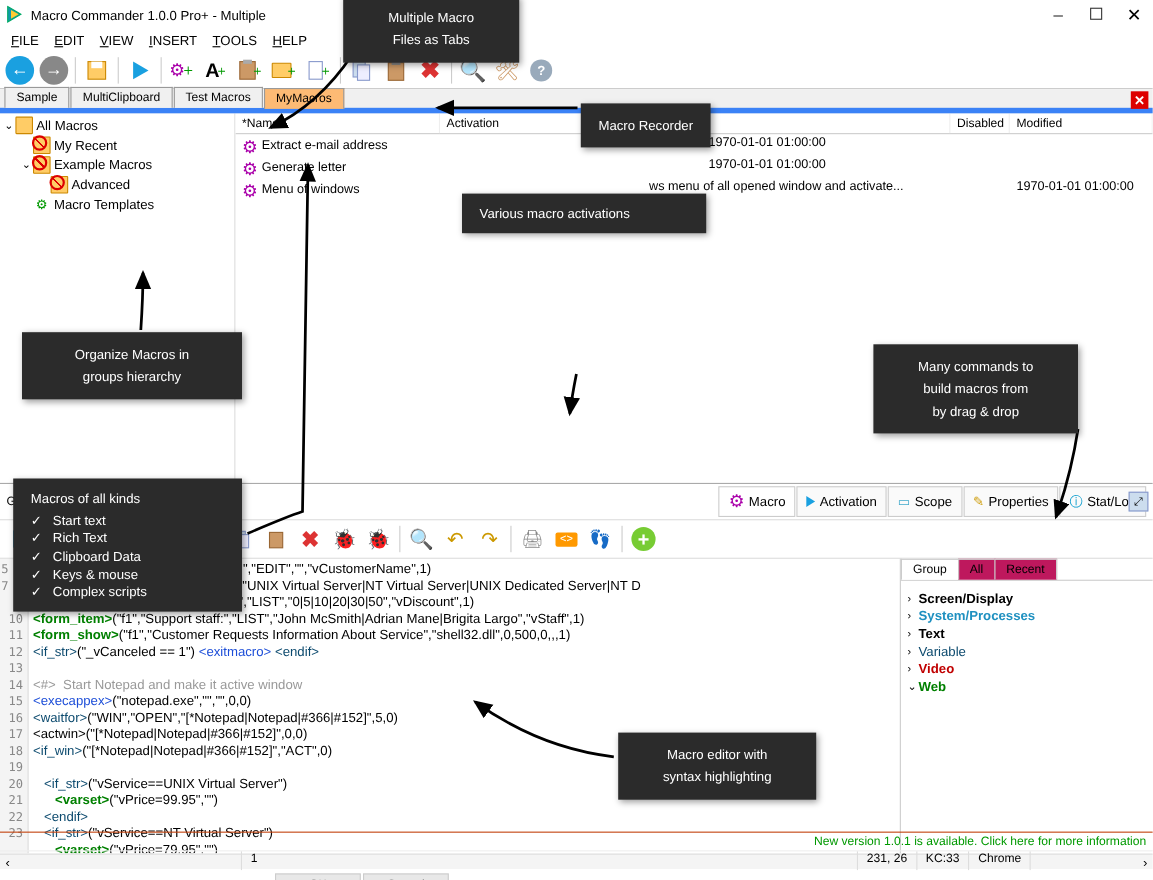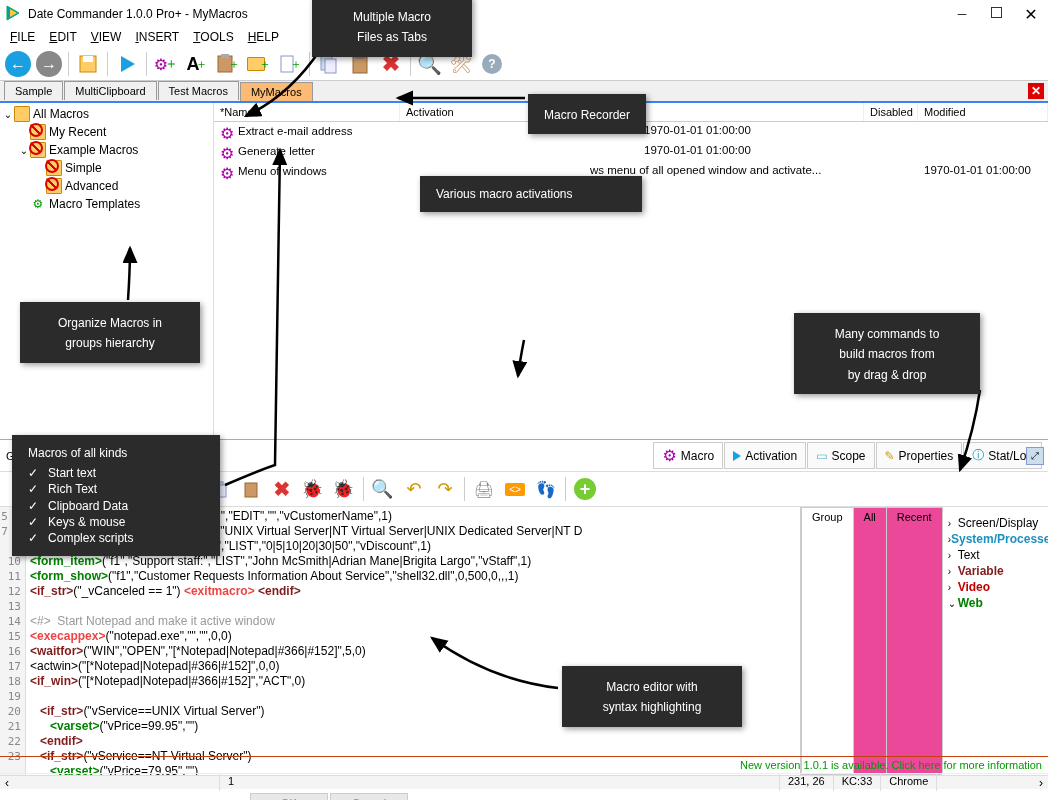--- a/index.html
+++ b/index.html
@@ -16,21 +16,21 @@
 .menubar{display:flex;gap:2px;padding:0 4px 2px 4px}
 .menubar span{padding:2px 6px;cursor:pointer}
 .menubar span u{text-decoration:underline}
 
 
 .maintb{display:flex;align-items:center;gap:3px;padding:2px 4px;border-bottom:1px solid #ccc}
 .tbtn{width:28px;height:28px;border:1px solid transparent;display:flex;align-items:center;justify-content:center;cursor:pointer;border-radius:3px}
 .tsep{width:1px;height:24px;background:#ccc;margin:0 2px}
 
 
-.filetabs{display:flex;align-items:flex-start;background:#f0f0f0;border-bottom:2px solid #3b82f6;padding:0 4px;position:relative;height:22px}
+.filetabs{display:flex;align-items:flex-end;background:#f0f0f0;border-bottom:5px solid #3b82f6;padding:0 4px;position:relative;height:22px}
 .filetab{padding:3px 10px;border:1px solid #999;border-bottom:none;background:#f0f0f0;margin-right:1px;cursor:pointer;font-size:11px}
 .filetab.active{background:#fdba74;position:relative;top:1px}
 .filetabs .close{position:absolute;right:4px;top:2px;color:#fff;background:#d00;width:16px;height:16px;display:flex;align-items:center;justify-content:center;font-weight:bold;cursor:pointer}
 
 
 .mainsplit{display:flex;height:336px}
 
 
 .sidebar{width:214px;border-right:1px solid #ddd;padding:2px;overflow:hidden}
 .tree-item{display:flex;align-items:center;padding:1px 0;cursor:pointer;white-space:nowrap}
@@ -58,34 +58,34 @@
 .editheader .name{flex:1;font-size:11px}
 .edittabs{display:flex;gap:1px}
 .edittab{display:flex;align-items:center;gap:4px;padding:3px 8px;border:1px solid #ccc;cursor:pointer;font-size:11px;background:#fafafa}
 .edittab.active{background:#fff}
 .edittb{display:flex;align-items:center;gap:3px;padding:3px 4px;border-top:1px solid #ddd;border-bottom:1px solid #ddd}
 .editsplit{display:flex;height:268px}
 .code{flex:1;display:flex;overflow:hidden;position:relative}
 .gutter{width:26px;background:#f4f4f4;border-right:1px solid #ddd;text-align:right;padding:2px 4px 0 0;color:#888;font-family:Consolas,monospace;font-size:11px;line-height:15px}
 .codelines{flex:1;padding:2px 4px;font-family:Consolas,monospace;font-size:11px;line-height:15px;white-space:pre;overflow:hidden}
 .c-tag{color:#008000;font-weight:bold}
-.c-blue{color:#7f1d1d;font-weight:bold}
-.c-red{color:#ef4444;font-weight:bold}
+.c-blue{color:#0c4a6e;font-weight:normal}
+.c-red{color:#1d4ed8;font-weight:normal}
 .c-gray{color:#999}
-.cmdpanel{width:248px;border-left:1px solid #ccc;display:flex;flex-direction:row}
+.cmdpanel{width:230px;border-left:1px solid #ccc;display:flex;flex-direction:column}
 .cmdtabs{display:flex;border-bottom:1px solid #ccc}
-.cmdtab{padding:3px 10px;border:1px solid #ccc;border-bottom:none;font-size:11px;cursor:pointer;background:#ec4899;margin-right:-1px}
+.cmdtab{padding:3px 10px;border:1px solid #ccc;border-bottom:none;font-size:11px;cursor:pointer;background:#be185d;margin-right:-1px}
 .cmdtab.active{background:#fff}
 .cmdlist{flex:1;overflow:auto;padding:2px}
 .cmditem{display:flex;align-items:center;padding:1px 4px;cursor:pointer;font-size:11.5px}
 .cmditem .expander{width:10px;font-size:10px}
 .cmditem.indent{padding-left:20px}
 .c-olive{color:#808000;font-weight:bold}
 .c-redb{color:#c00000;font-weight:bold}
-.c-bold{font-weight:normal}
+.c-bold{font-weight:bold}
 .c-cyan{color:#1e90c0;font-weight:bold}
 .c-green{color:#008000;font-weight:bold}
 
 
 .hscroll{height:14px;border-top:1px solid #ddd;position:relative;background:#f4f4f4}
 .hscroll::before{content:"‹";position:absolute;left:0;width:14px;text-align:center}
 .hscroll::after{content:"›";position:absolute;right:0;width:14px;text-align:center}
 
 .dlgbtns{display:flex;gap:2px;padding:4px 0 4px 250px}
 .dlgbtn{width:78px;height:20px;background:#e8e8e8;border:1px solid #ccc;color:#888;cursor:pointer;font-size:11px}
@@ -119,21 +119,21 @@
 <body>
 
 <div class="titlebar">
   <span class="logo">
     <svg width="18" height="18">
         <polygon points="3,2 15,9 3,16" fill="#19a"></polygon>
         <polygon points="3,2 15,9 3,16" fill="none" stroke="#0a6"></polygon>
         <polygon points="6,5 13,9 6,13" fill="#fc3"></polygon>
       </svg>
   </span>
-  <span class="title">Date Commander 1.0.0 Pro+ - MyMacros</span>
+  <span class="title">Macro Commander 1.0.0 Pro+ - Multiple</span>
   <div class="winbtns">
     <span class="winbtn">─</span>
     <span class="winbtn" style="border:1px solid #333;width:11px;height:11px"></span>
     <span class="winbtn" style="font-size:16px">✕</span>
   </div>
 </div>
 
 <div class="menubar">
   <span><u>F</u>ILE</span>
   <span><u>E</u>DIT</span>
@@ -234,25 +234,20 @@
       </div>
     <div class="tree-item indent1">
         <span class="expander"></span>
         <span class="ticon folder-ico folder-no"></span>
         <span>My Recent</span>
       </div>
     <div class="tree-item indent1">
         <span class="expander">⌄</span>
         <span class="ticon folder-ico folder-no"></span>
         <span>Example Macros</span>
-      </div>
-    <div class="tree-item indent2">
-        <span class="expander"></span>
-        <span class="ticon folder-ico folder-no"></span>
-        <span>Simple</span>
       </div>
     <div class="tree-item indent2">
         <span class="expander"></span>
         <span class="ticon folder-ico folder-no"></span>
         <span>Advanced</span>
       </div>
     <div class="tree-item indent1">
         <span class="expander"></span>
         <span class="ticon">
           <span style="color:#090">⚙</span>
@@ -498,21 +493,21 @@
 
 <div class="callout callout-title" style="top:-4px;left:312px;width:160px"><span style="white-space:pre-line">Multiple Macro
 Files as Tabs</span></div>
 <div class="callout" style="top:94px;left:528px"><span>Macro Recorder</span></div>
 <div class="callout" style="top:176px;left:420px;width:222px">
   <div>Various macro activations</div>
 </div>
 <div class="callout callout-title" style="top:313px;left:794px;width:186px"><span style="white-space:pre-line">Many commands to
 build macros from
 by drag &amp; drop</span></div>
-<div class="callout callout-title" style="top:302px;left:20px;width:180px"><span style="white-space:pre-line">Organize Macros in
+<div class="callout callout-title" style="top:302px;left:20px;width:200px"><span style="white-space:pre-line">Organize Macros in
 groups hierarchy</span></div>
 <div class="callout" style="top:435px;left:12px;width:208px">
   <div>Macros of all kinds</div>
   <ul id="kinds-list">
       <li>Start text</li>
       <li>Rich Text</li>
       <li>Clipboard Data</li>
       <li>Keys &amp; mouse</li>
       <li>Complex scripts</li>
     </ul>

